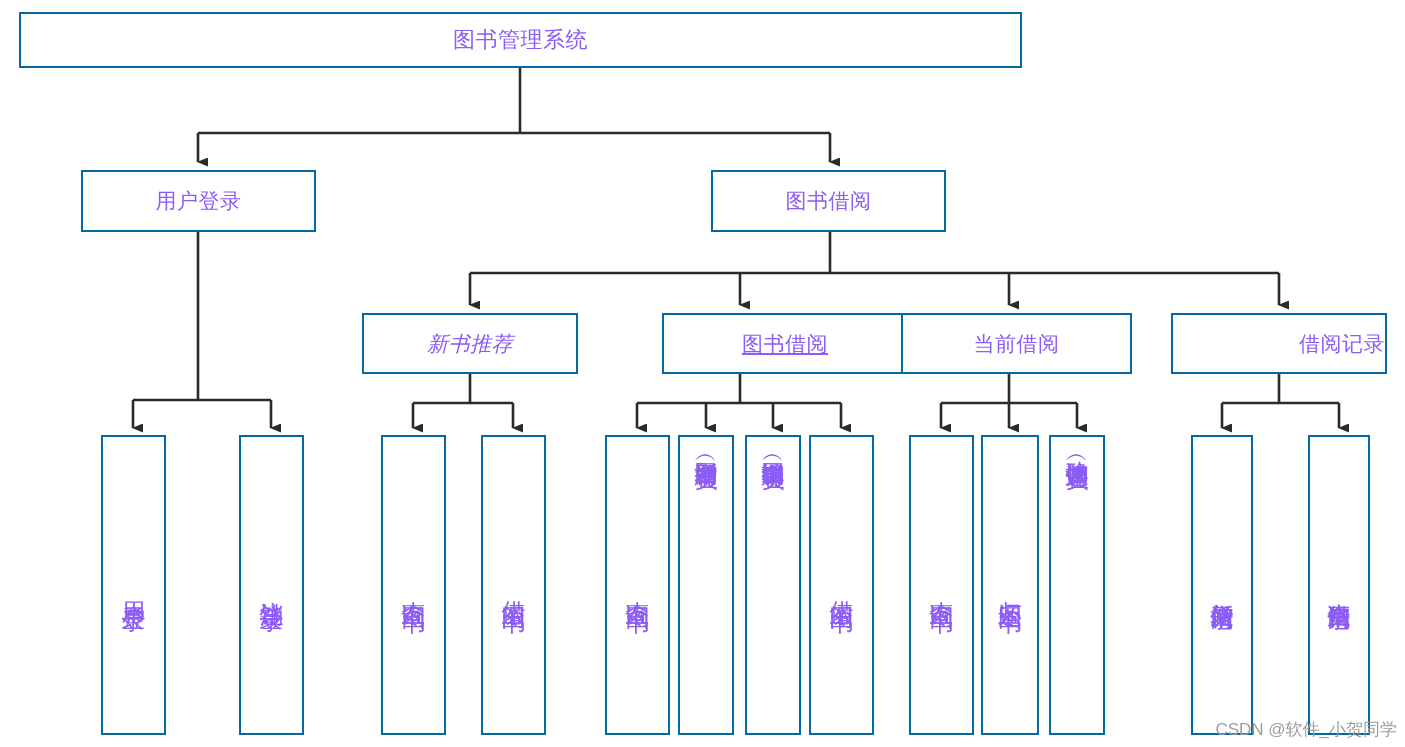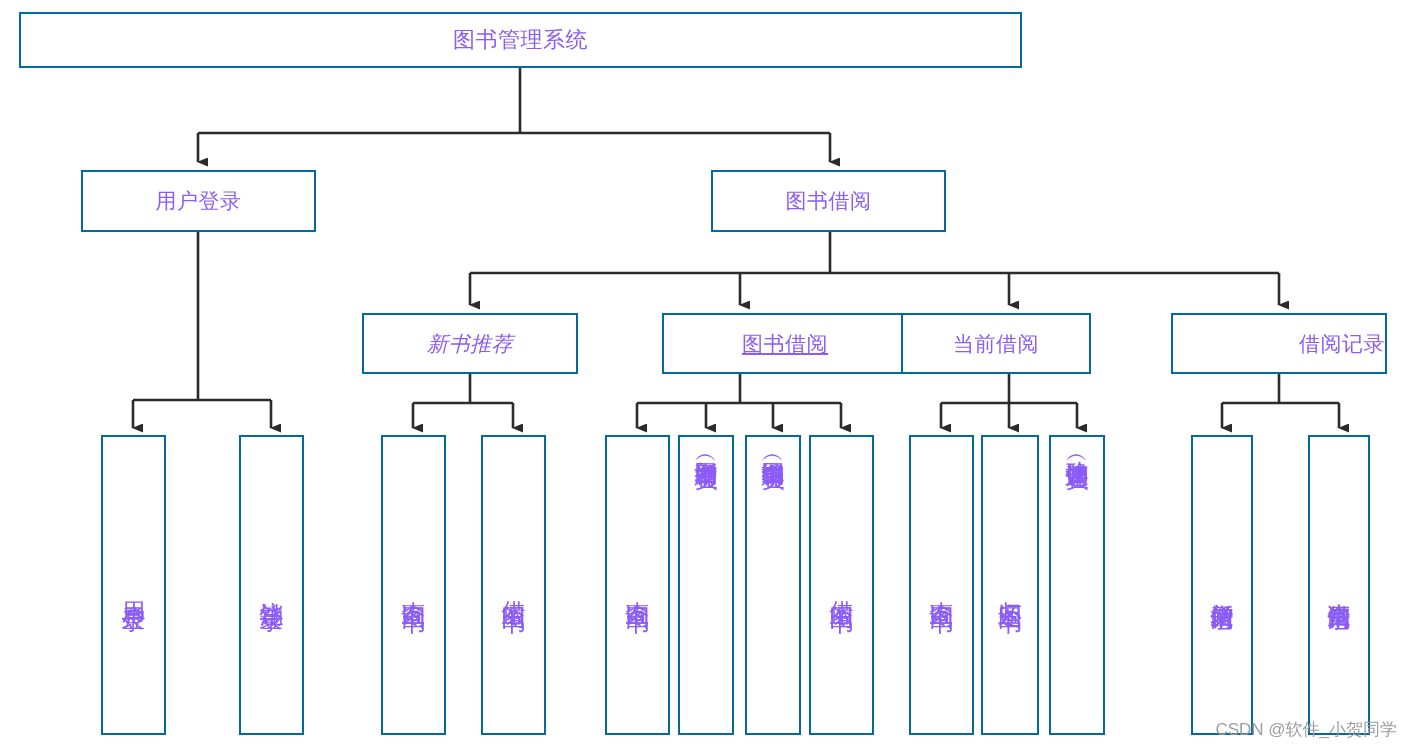--- a/index.html
+++ b/index.html
@@ -141,21 +141,21 @@
   <div class="node horiz" style="left:711px; top:170px; width:235px; height:62px;">
     <span class="label">图书借阅</span>
   </div>
 
   <div class="node horiz" style="left:362px; top:313px; width:216px; height:61px;font-style:italic;">
     <span class="label">新书推荐</span>
   </div>
   <div class="node horiz" style="left:662px; top:313px; width:246px; height:61px;text-decoration:underline;">
     <span class="label">图书借阅</span>
   </div>
-  <div class="node horiz" style="left:901px; top:313px; width:190px; height:61px;">
+  <div class="node horiz" style="left:901px; top:313px; width:231px; height:61px;">
     <span class="label">当前借阅</span>
   </div>
   <div class="node horiz" style="left:1171px; top:313px; width:216px; height:61px;justify-content:flex-end;">
     <span class="label">借阅记录</span>
   </div>
 
   <div class="node vert" style="left:101px; top:435px; width:65px; height:300px; align-items:center;">
     <span class="label">用户登录</span>
   </div>
   <div class="node vert" style="left:239px; top:435px; width:65px; height:300px; align-items:center;">

